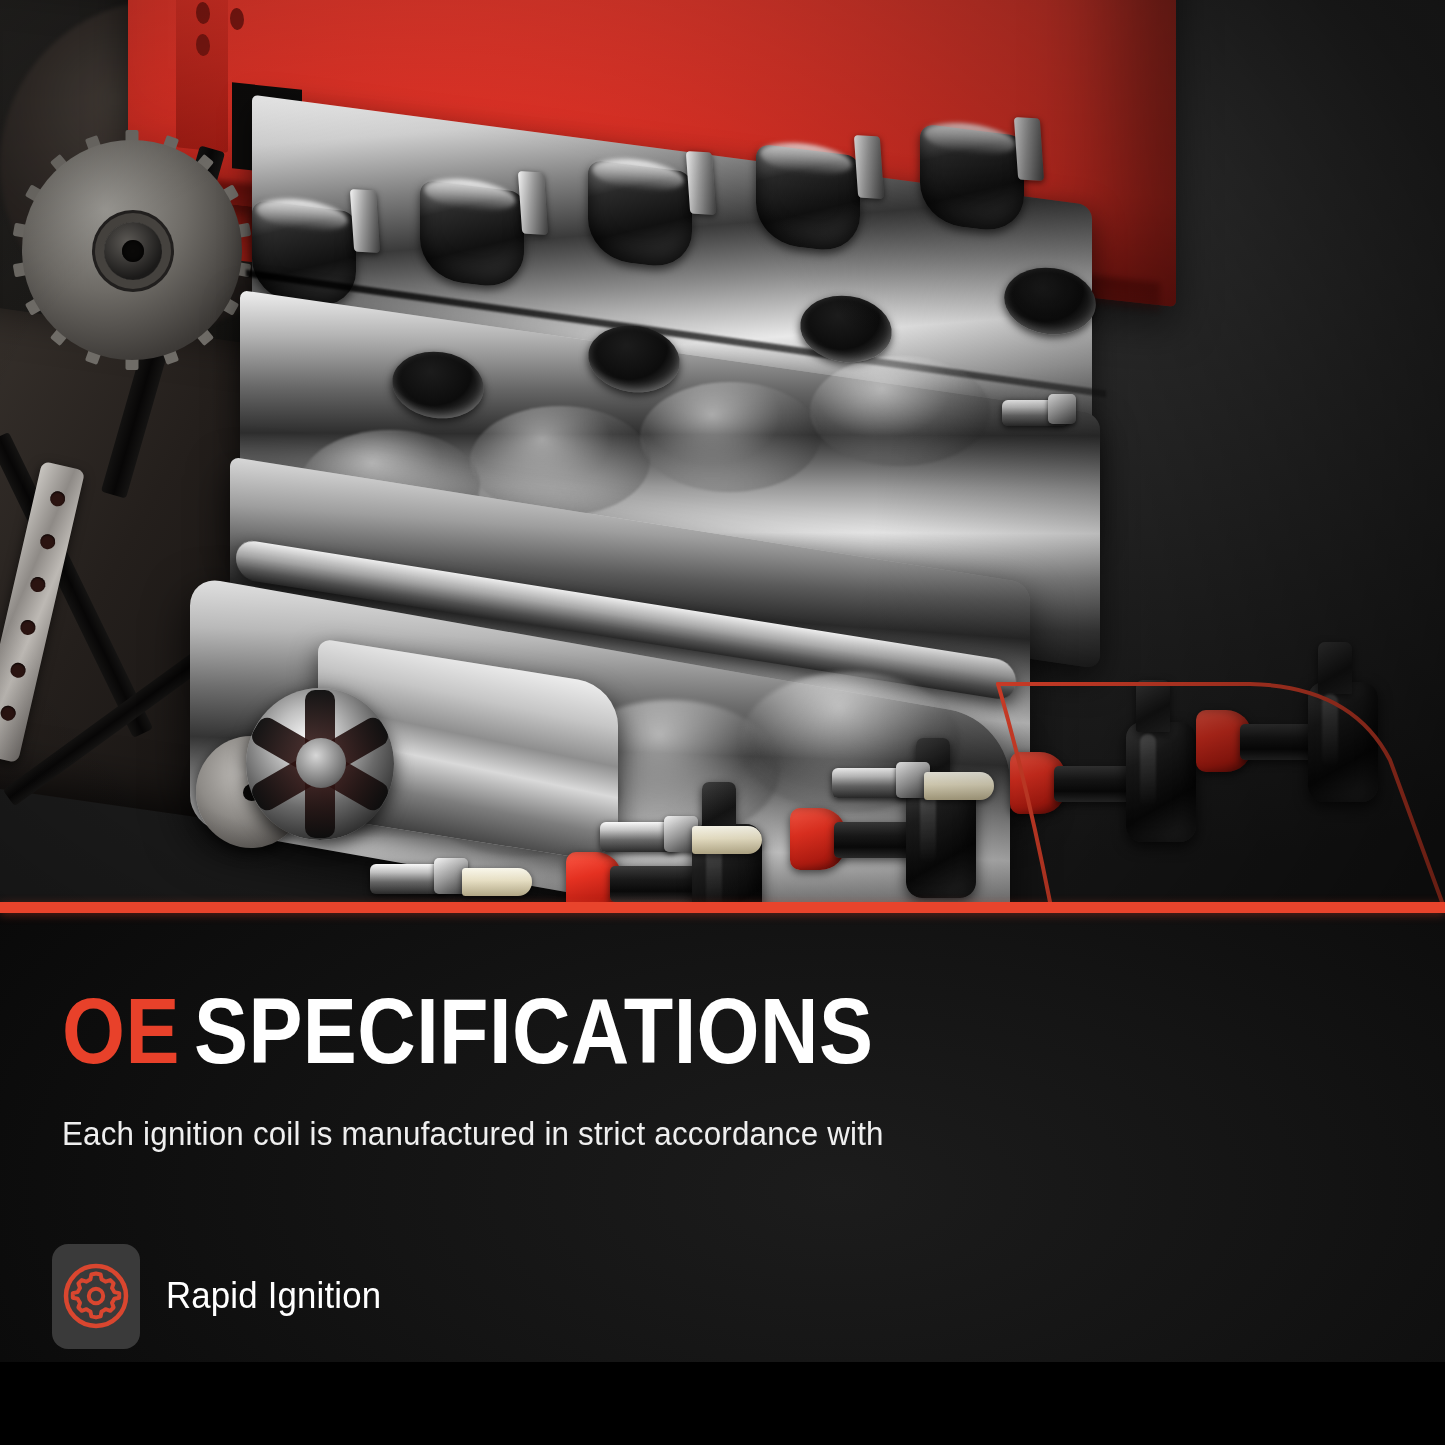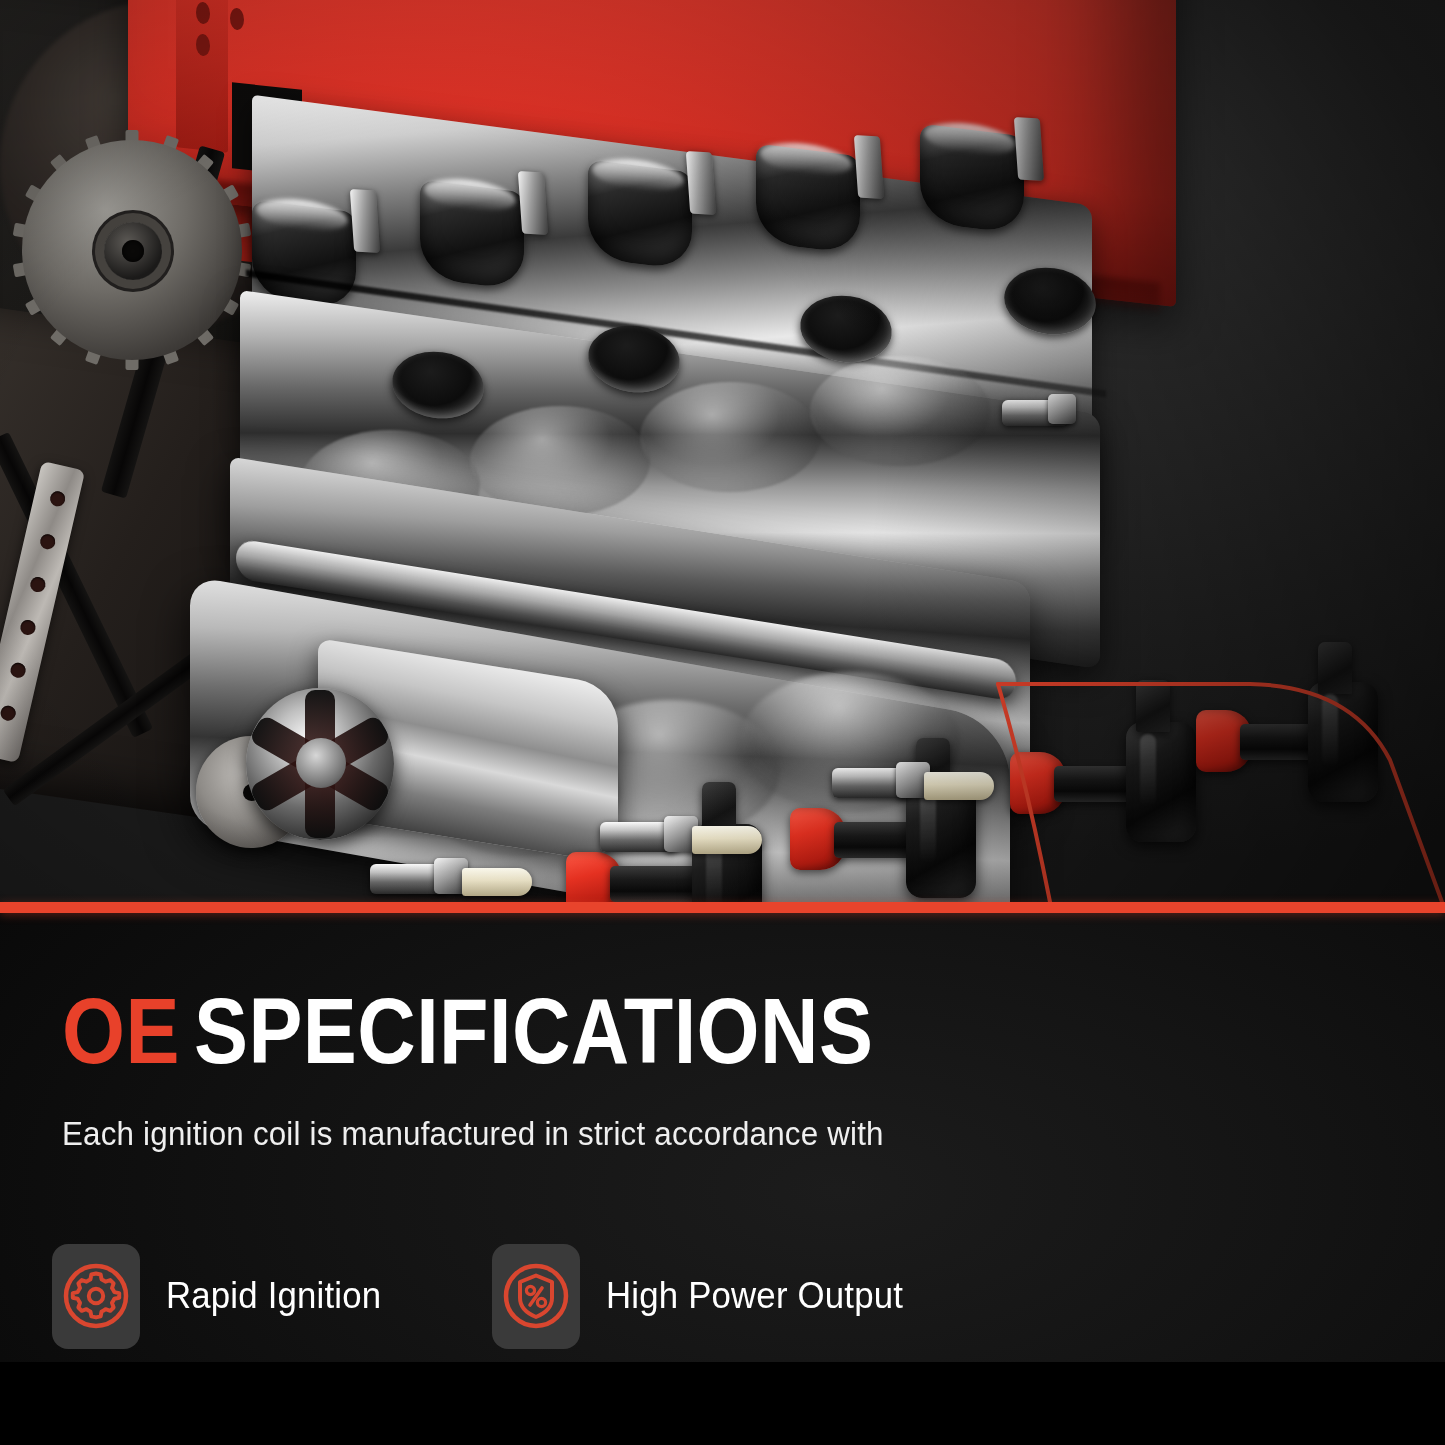--- a/index.html
+++ b/index.html
@@ -691,28 +691,16 @@
           <g fill="none" stroke="#d9462f" stroke-width="4" stroke-linejoin="round">
             <path d="M35 12.5 l4.6 1.0 1.0 4.9 a17.8 17.8 0 0 1 4.0 2.3 l4.7-1.6 3.3 3.3 -1.6 4.7 a17.8 17.8 0 0 1 2.3 4.0 l4.9 1.0 0 4.7 -4.9 1.0 a17.8 17.8 0 0 1 -2.3 4.0 l1.6 4.7 -3.3 3.3 -4.7-1.6 a17.8 17.8 0 0 1 -4.0 2.3 l-1.0 4.9 -4.6 1.0 -4.6-1.0 -1.0-4.9 a17.8 17.8 0 0 1 -4.0-2.3 l-4.7 1.6 -3.3-3.3 1.6-4.7 a17.8 17.8 0 0 1 -2.3-4.0 l-4.9-1.0 0-4.7 4.9-1.0 a17.8 17.8 0 0 1 2.3-4.0 l-1.6-4.7 3.3-3.3 4.7 1.6 a17.8 17.8 0 0 1 4.0-2.3 l1.0-4.9 z"></path>
             <circle cx="35" cy="35" r="7.2"></circle>
           </g>
         </svg>
       </div>
       <div class="feature-label">Rapid Ignition</div>
     </div>
 
 
-    <div class="feature">
-      <div class="feature-icon-box">
-        <svg width="70" height="70" viewBox="0 0 70 70">
-          <circle cx="35" cy="35" r="30" fill="none" stroke="#d9462f" stroke-width="4.5"></circle>
-          <path d="M35 14.5 L 51 21 L 51 37 C 51 46.5 43.5 52.5 35 56 C 26.5 52.5 19 46.5 19 37 L 19 21 Z" fill="none" stroke="#d9462f" stroke-width="4" stroke-linejoin="round"></path>
-          <line x1="29" y1="44" x2="41" y2="27" stroke="#d9462f" stroke-width="3.6" stroke-linecap="round"></line>
-          <circle cx="29.5" cy="29.5" r="4.1" fill="none" stroke="#d9462f" stroke-width="3.2"></circle>
-          <circle cx="40.5" cy="41.5" r="4.1" fill="none" stroke="#d9462f" stroke-width="3.2"></circle>
-        </svg>
-      </div>
-      <div class="feature-label">High Power Output</div>
-    </div>
 
   </div>
 
 </div>
 
 </body></html>

